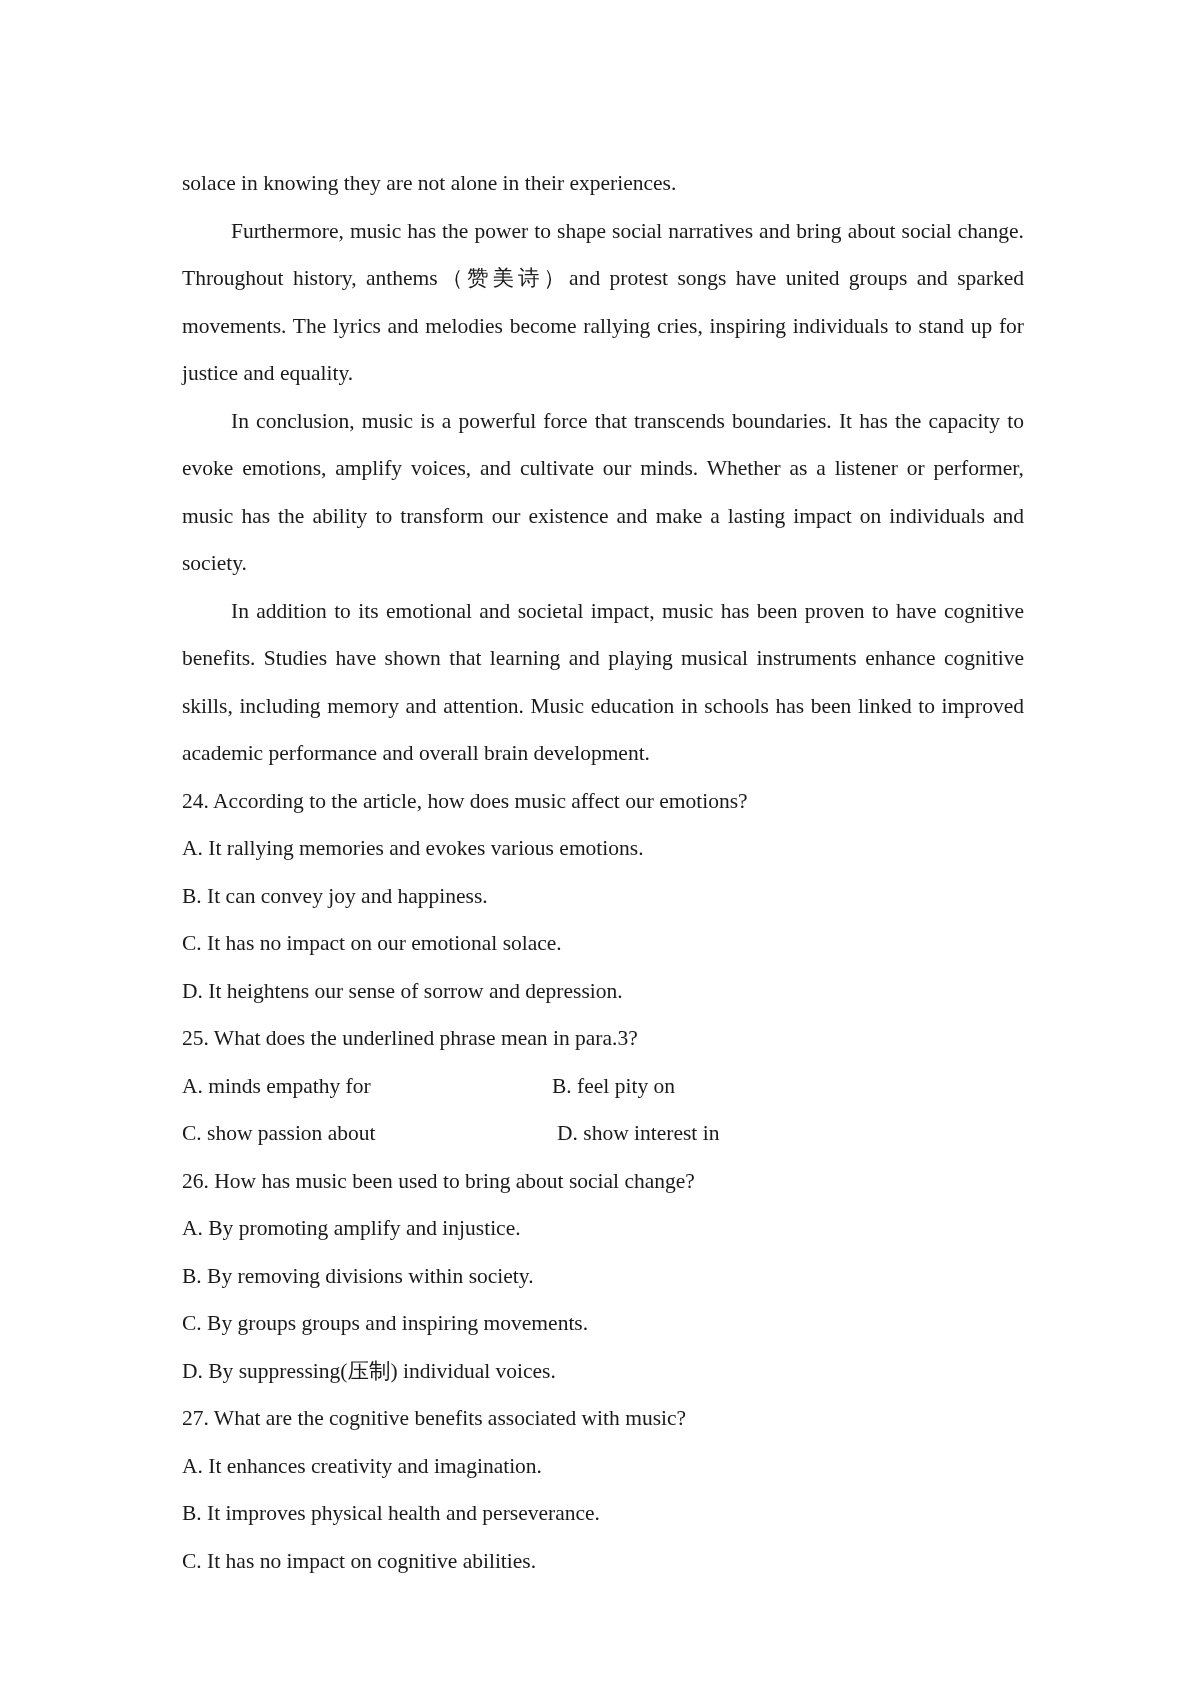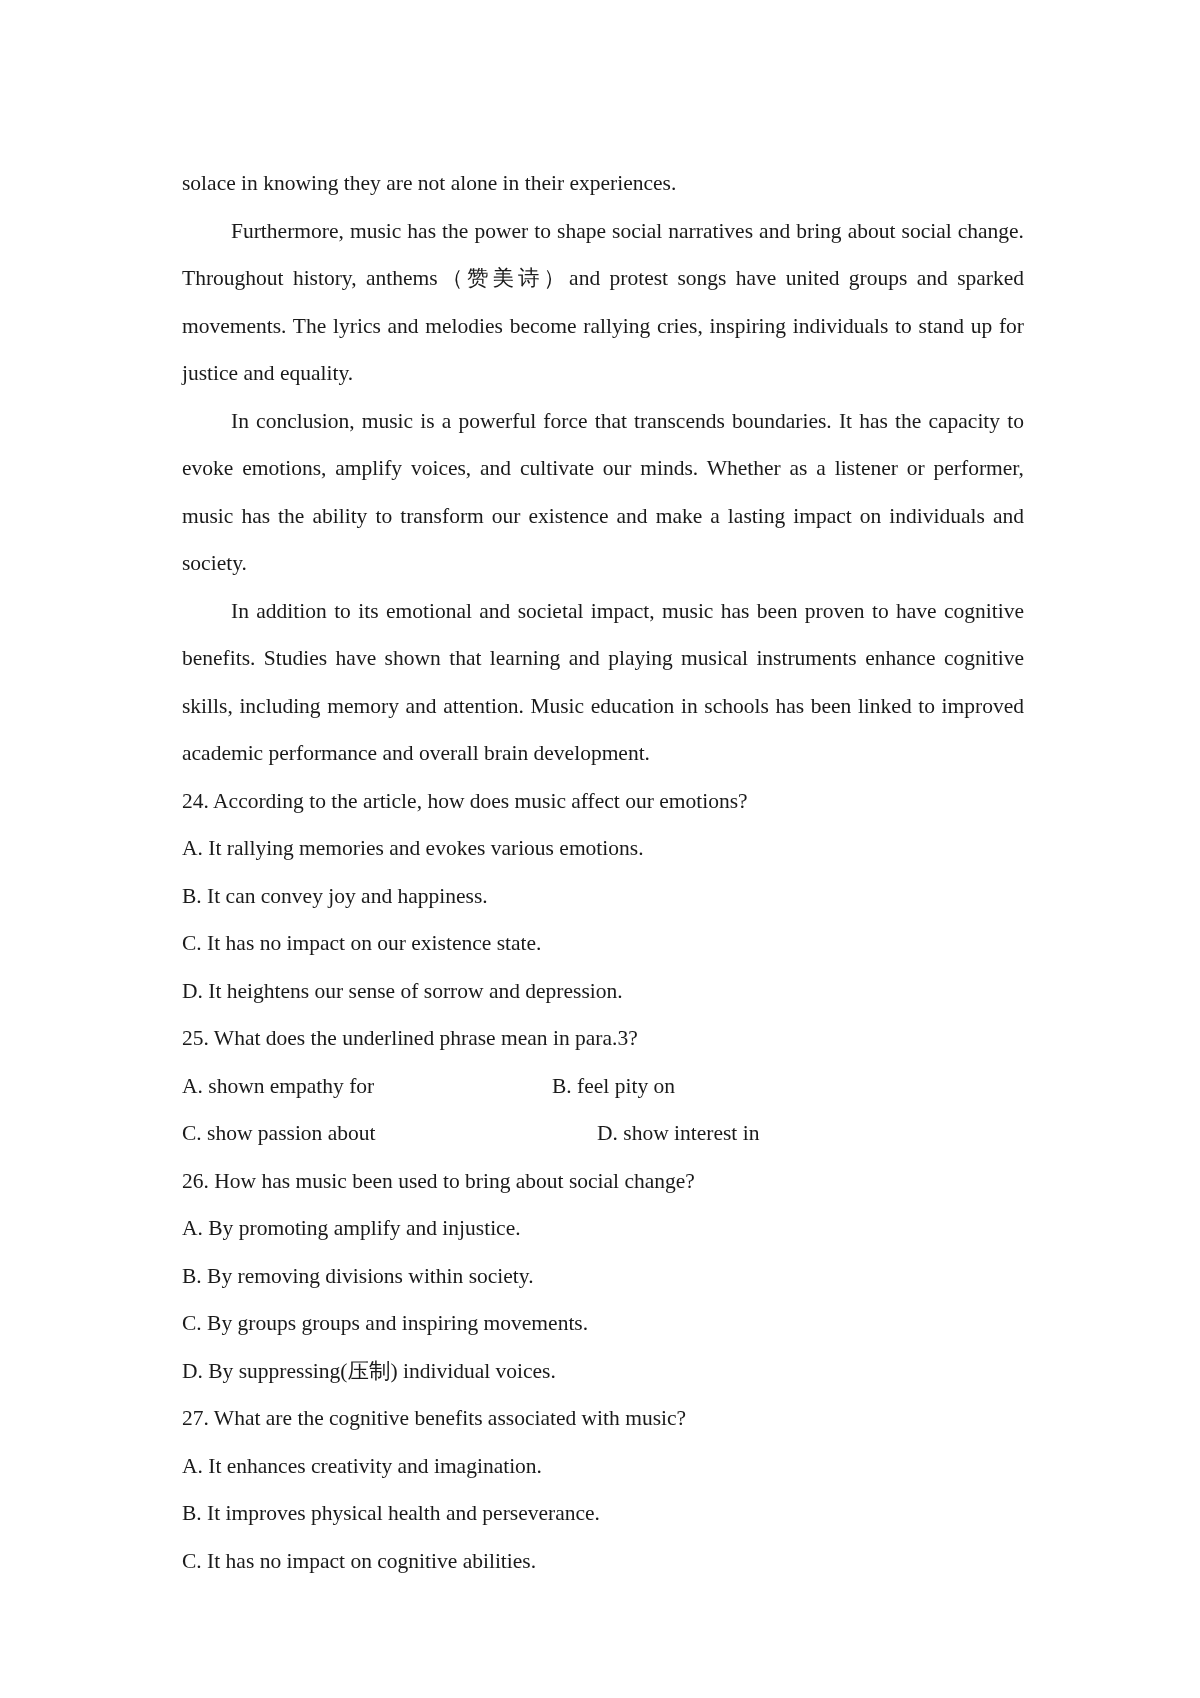--- a/index.html
+++ b/index.html
@@ -7,43 +7,43 @@
   .page {
     position: absolute; left: 182px; top: 160px; width: 842px;
     font-family: "Liberation Serif", "DejaVu Serif", serif;
     font-size: 21.5px; color: #1a1a1a; line-height: 47.5px;
   }
   .p { margin: 0; text-align: justify; text-align-last: left; }
   .p.indent { text-indent: 49px; }
   .line { margin: 0; white-space: nowrap; }
   .opt-row { display: flex; margin: 0; white-space: nowrap; }
   .opt-row .col1 { width: 370px; }
-  .opt-row .col2-shift { padding-left: 5px; margin-left: 40px; }
+  .opt-row .col2-shift { padding-left: 5px; }
 </style>
 </head>
 <body>
 
 <div class="page">
   <p class="p">solace in knowing they are not alone in their experiences.</p>
   <p class="p indent">Furthermore, music has the power to shape social narratives and bring about social change. Throughout history, anthems（赞美诗）and protest songs have united groups and sparked movements. The lyrics and melodies become rallying cries, inspiring individuals to stand up for justice and equality.</p>
   <p class="p indent">In conclusion, music is a powerful force that transcends boundaries. It has the capacity to evoke emotions, amplify voices, and cultivate our minds. Whether as a listener or performer, music has the ability to transform our existence and make a lasting impact on individuals and society.</p>
   <p class="p indent">In addition to its emotional and societal impact, music has been proven to have cognitive benefits. Studies have shown that learning and playing musical instruments enhance cognitive skills, including memory and attention. Music education in schools has been linked to improved academic performance and overall brain development.</p>
 
   <div>
     <p class="line">24. According to the article, how does music affect our emotions?</p>
     <p class="line">A. It rallying memories and evokes various emotions.</p>
     <p class="line">B. It can convey joy and happiness.</p>
-    <p class="line">C. It has no impact on our existence state.</p>
+    <p class="line">C. It has no impact on our emotional solace.</p>
     <p class="line">D. It heightens our sense of sorrow and depression.</p>
   </div>
 
   <div>
     <p class="line">25. What does the underlined phrase mean in para.3?</p>
     <div class="opt-row">
-      <span class="col1">A. shown empathy for</span>
+      <span class="col1">A. minds empathy for</span>
       <span>B. feel pity on</span>
     </div>
     <div class="opt-row">
       <span class="col1">C. show passion about</span>
       <span class="col2-shift">D. show interest in</span>
     </div>
   </div>
 
   <div>
     <p class="line">26. How has music been used to bring about social change?</p>

